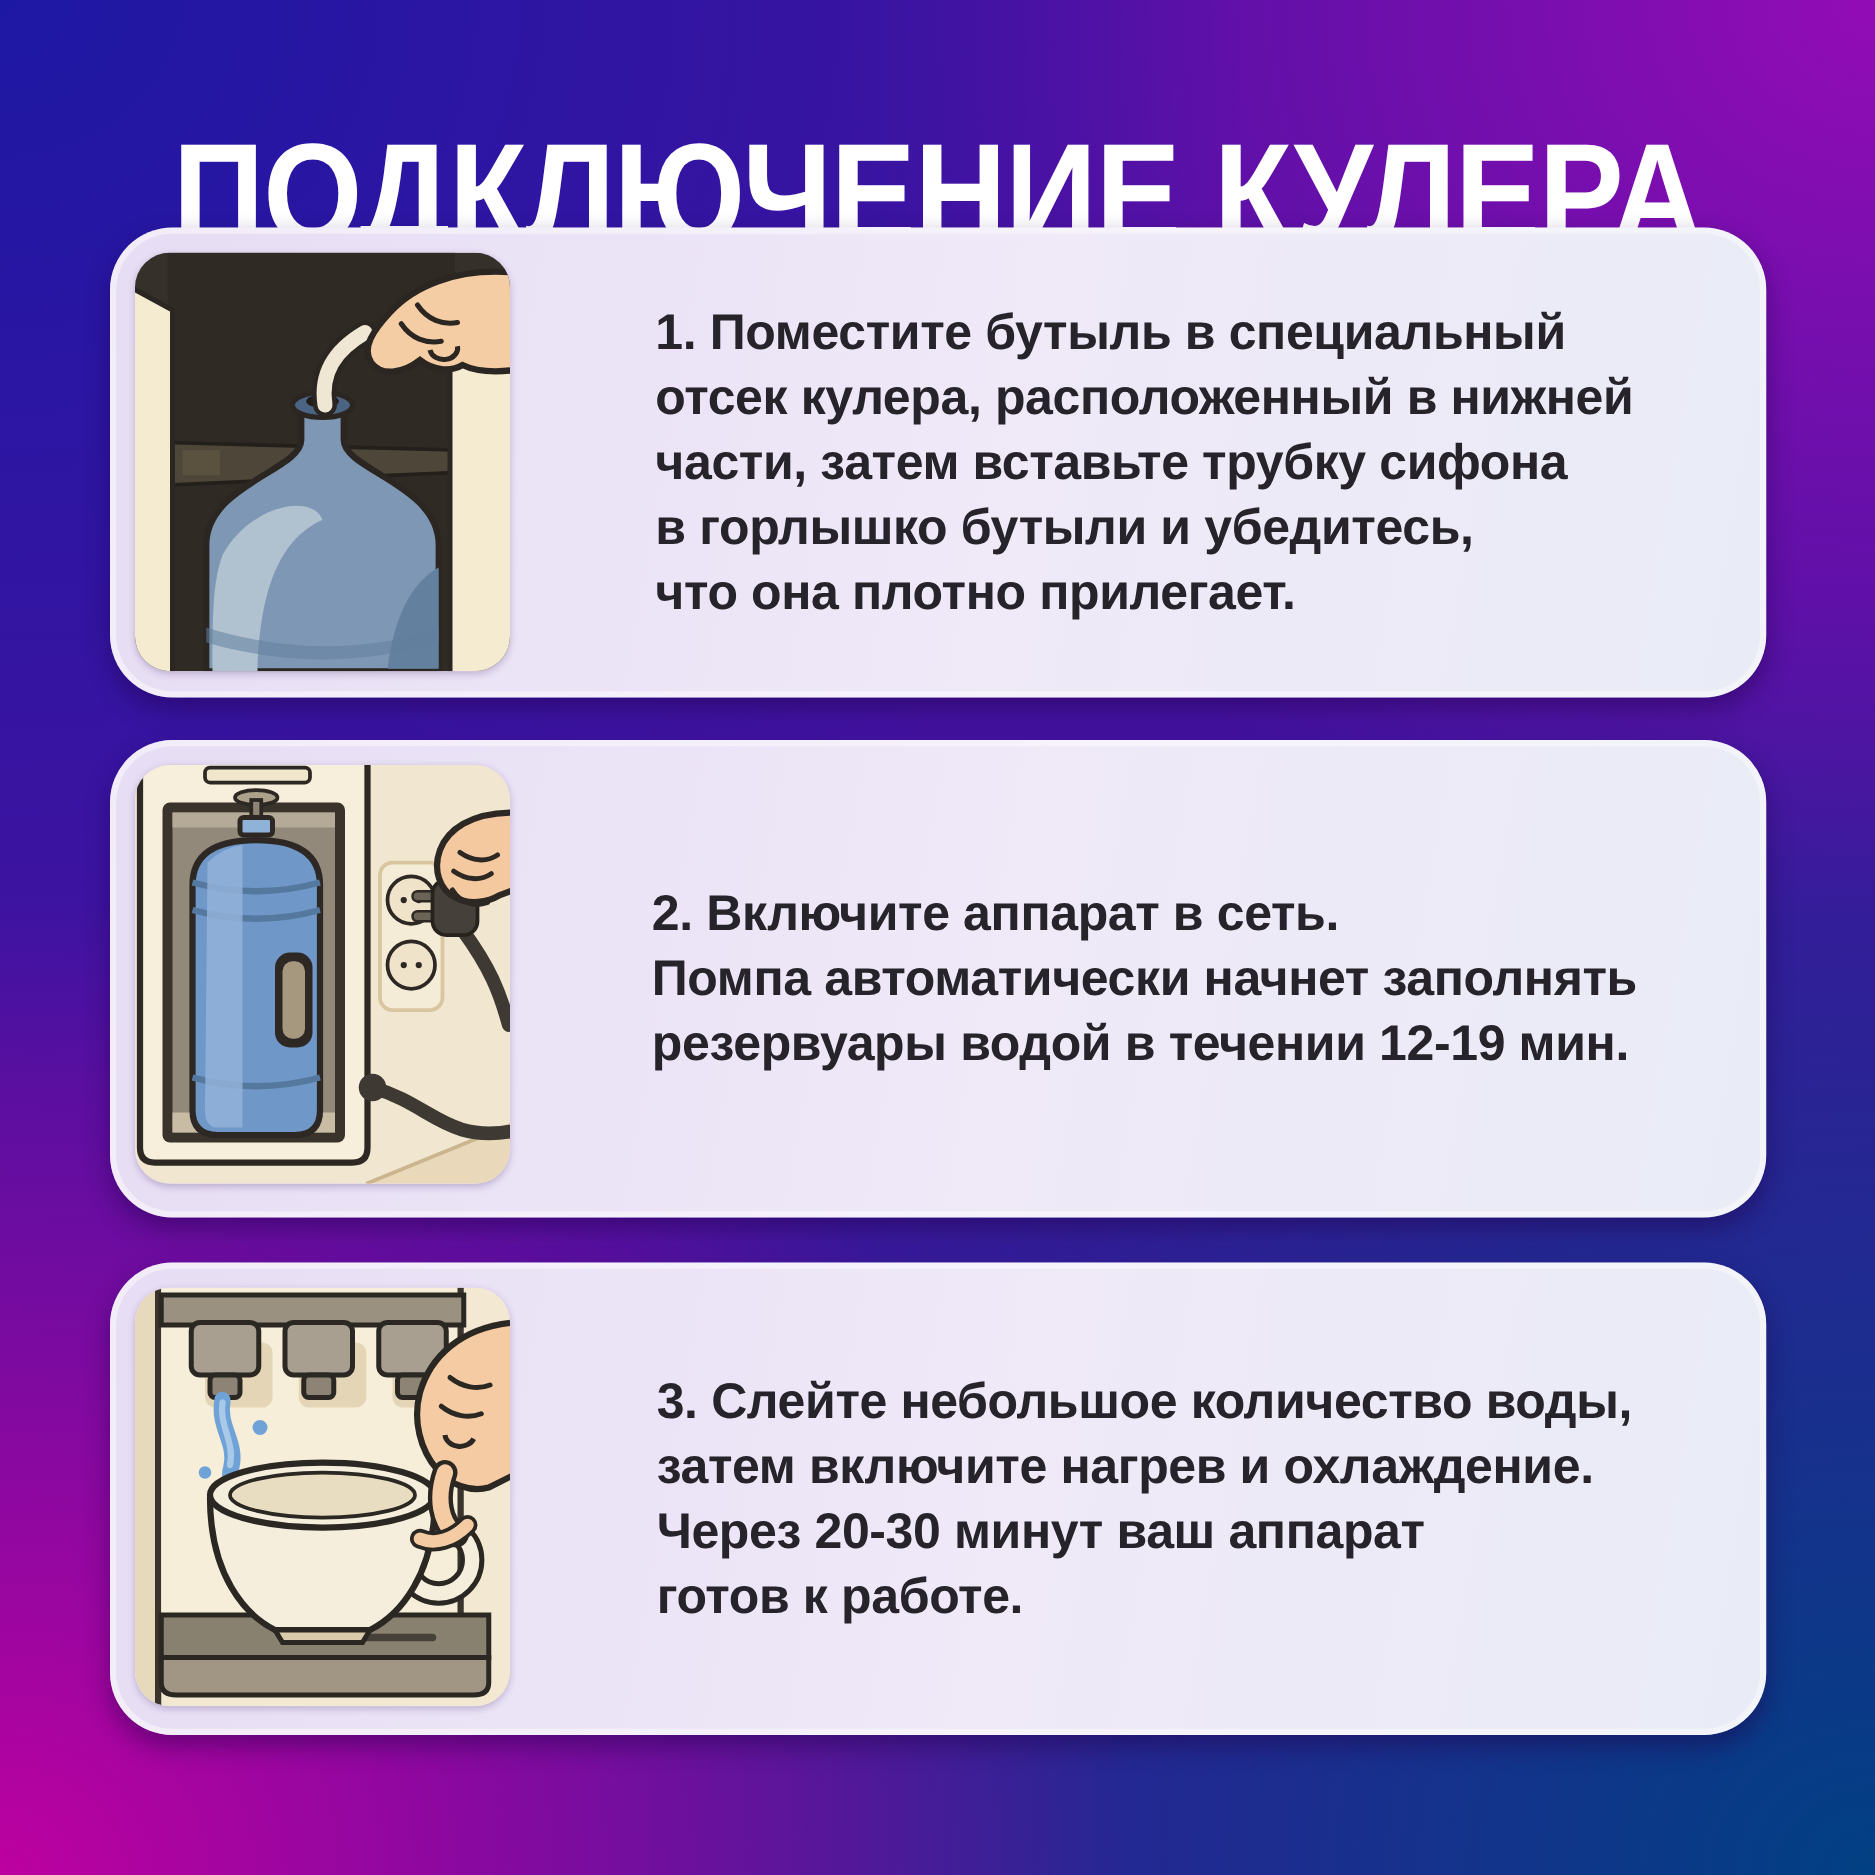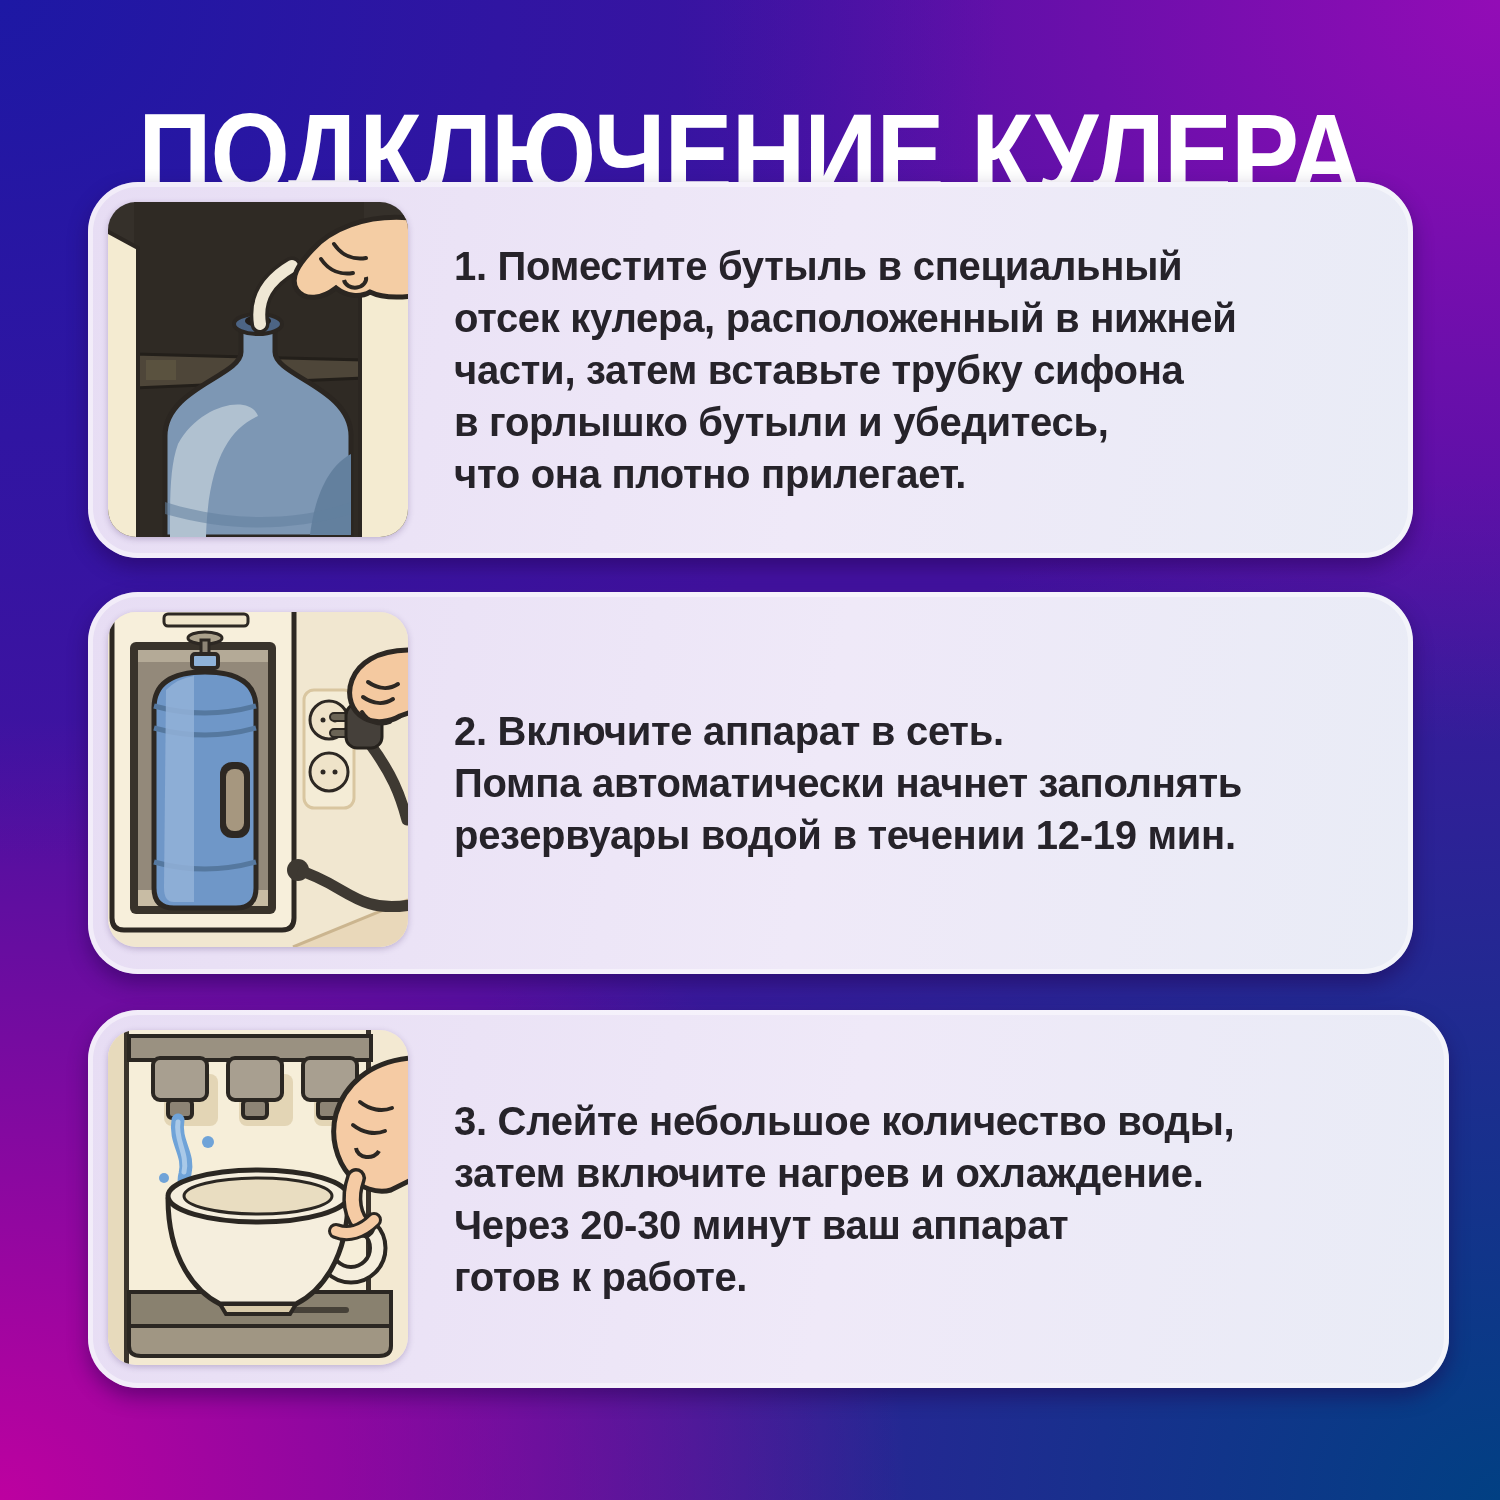--- a/index.html
+++ b/index.html
@@ -20,29 +20,29 @@
     transform:scaleY(1.12);transform-origin:top center;
     white-space:nowrap;
   }
   .card{
     position:absolute;left:88px;width:1325px;border-radius:50px;
     background:linear-gradient(100deg,#e7ddf4 0%,#efe9f8 55%,#e9ecf6 100%);
     box-shadow: inset 0 0 0 5px rgba(255,255,255,.45), 0 9px 20px rgba(30,0,70,.45);
   }
   .card-1{top:182px;height:376px;}
   .card-2{top:592px;height:382px;}
-  .card-3{top:1010px;height:378px;padding-left:36px;}
+  .card-3{top:1010px;height:378px;}
   .illo{
     position:absolute;left:20px;top:20px;width:300px;height:335px;
     border-radius:28px;overflow:hidden;box-shadow:0 2px 6px rgba(60,30,100,.25);
   }
   .illo svg{display:block;width:300px;height:335px;}
   .text-wrap{
     position:absolute;left:366px;right:36px;top:0;bottom:0;
-    display:flex;flex-direction:column;justify-content:center;
+    display:flex;flex-direction:column;justify-content:center;align-items:center;
   }
   .step-text{
     margin:0;color:#26232a;font-weight:bold;
     font-size:40px;line-height:1.3;letter-spacing:-0.3px;
     white-space:pre-line;
   }
 </style>
 </head>
 <body>
 

